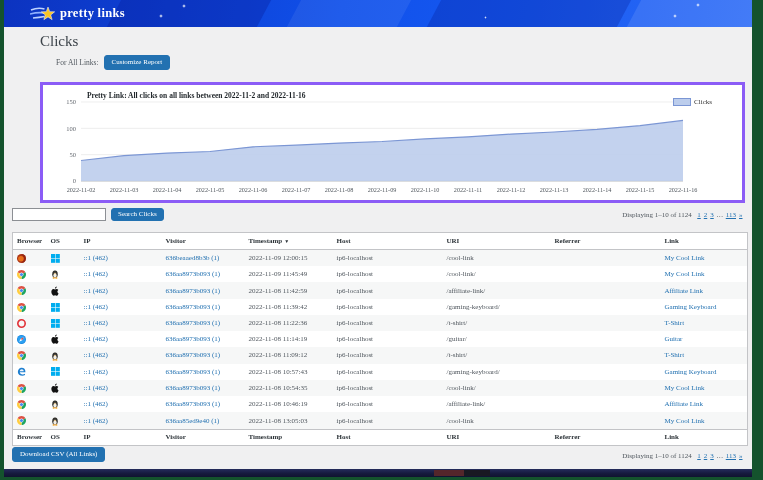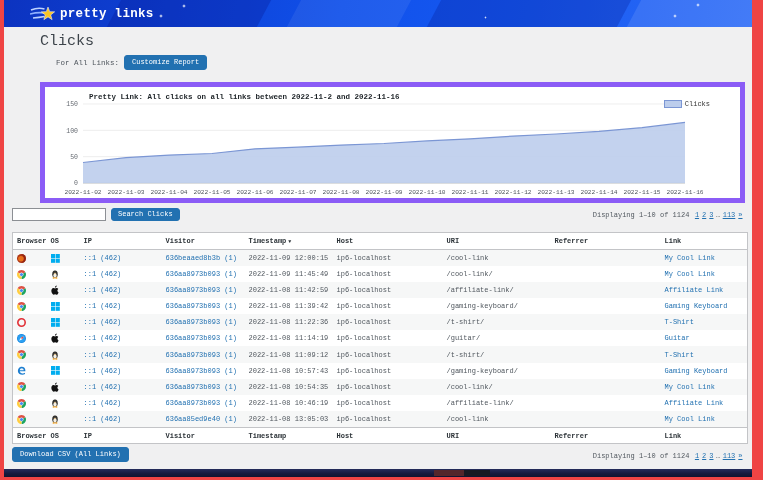--- a/index.html
+++ b/index.html
@@ -1,38 +1,38 @@
 <!DOCTYPE html>
 <html><head>
 <meta charset="utf-8">
 <style>
   html,body{margin:0;padding:0;background:#000;}
-  .screen{position:relative;width:763px;height:480px;background:#ef4444;overflow:hidden;
-          font-family:Liberation Mono, monospace;-webkit-font-smoothing:antialiased;}
+  .screen{position:relative;width:763px;height:480px;background:#14532d;overflow:hidden;
+          font-family:Liberation Serif, serif;-webkit-font-smoothing:antialiased;}
   .viewport{position:absolute;left:4px;top:0;width:748px;height:469px;background:#f0f0f1;overflow:hidden;}
   
   .topbar{position:absolute;left:0;top:0;width:100%;height:27px;overflow:hidden;
           background:linear-gradient(100deg,#0c33c0,#1050ea 45%,#175af2 70%,#2e6cf6);}
   .stripe{position:absolute;top:-4px;bottom:-4px;transform:skewX(-28deg);}
   .st1{left:110px;width:150px;background:rgba(5,26,148,.32);}
   .st2{left:290px;width:110px;background:rgba(255,255,255,.07);}
   .st3{left:430px;width:190px;background:rgba(5,26,148,.28);}
   .st4{left:630px;width:130px;background:rgba(255,255,255,.10);}
   .sparkle{position:absolute;background:#fff;width:4px;height:4px;
            clip-path:polygon(50% 0,62% 38%,100% 50%,62% 62%,50% 100%,38% 62%,0 50%,38% 38%);}
   .logo{position:absolute;left:26px;top:3px;height:21px;display:flex;align-items:center;}
   .logo-text{color:#fff;font-size:12.5px;font-weight:600;letter-spacing:.3px;margin-left:4px;}
   
   .page-title{position:absolute;left:36px;top:33px;margin:0;font-size:15px;font-weight:500;color:#3c434a;}
   .subhead{position:absolute;left:36px;top:55px;display:flex;align-items:center;gap:5px;}
   .subhead-label{font-size:7.5px;color:#50575e;margin-left:16px;}
   .btn{background:#2271b1;border:1px solid #2271b1;color:#fff;font-size:7px;
        padding:3px 7px;border-radius:3px;font-family:inherit;cursor:pointer;line-height:1;}
   
-  .chart-card{position:absolute;left:36px;top:82px;width:705px;height:121px;background:#fff;border:5px solid #8b5cf6;box-sizing:border-box;}
+  .chart-card{position:absolute;left:36px;top:82px;width:705px;height:121px;background:#fff;border:3px solid #8b5cf6;box-sizing:border-box;}
   .chart-title{position:absolute;left:44px;top:6px;font-size:7.5px;font-weight:bold;color:#1d2327;}
   .legend{position:absolute;right:30px;top:13px;display:flex;align-items:center;gap:3px;font-size:7px;color:#333;}
   .legend-swatch{display:inline-block;width:16px;height:6px;background:#bccdec;border:1px solid #7b96d4;}
   #chart-svg{position:absolute;left:0;top:0;}
   
   .search-input{position:absolute;left:8px;top:208px;width:94px;height:13px;border:1px solid #8c8f94;
                 background:#fff;font-size:7px;font-family:inherit;box-sizing:border-box;padding:1px 3px;}
   .search-btn{position:absolute;left:107px;top:208px;height:13px;padding:2px 6px;}
   .pagination{position:absolute;right:8px;font-size:7px;color:#50575e;display:flex;align-items:center;gap:4px;}
   #pag-top{top:211px;}

